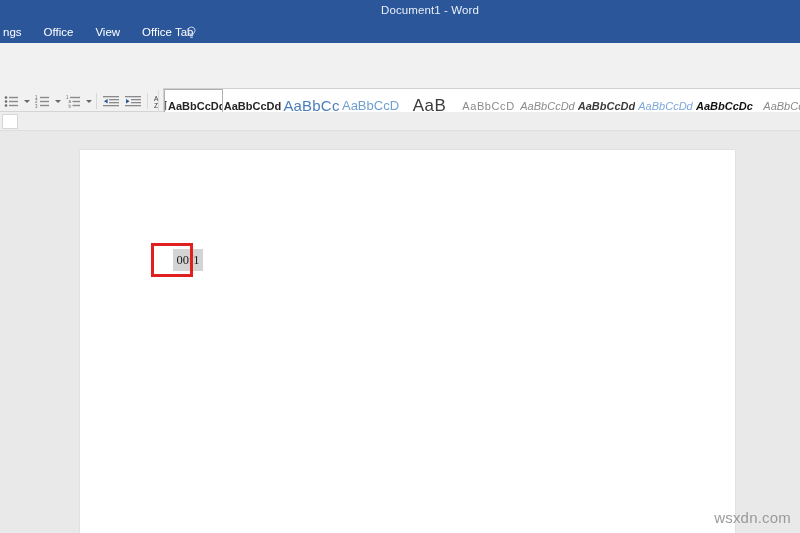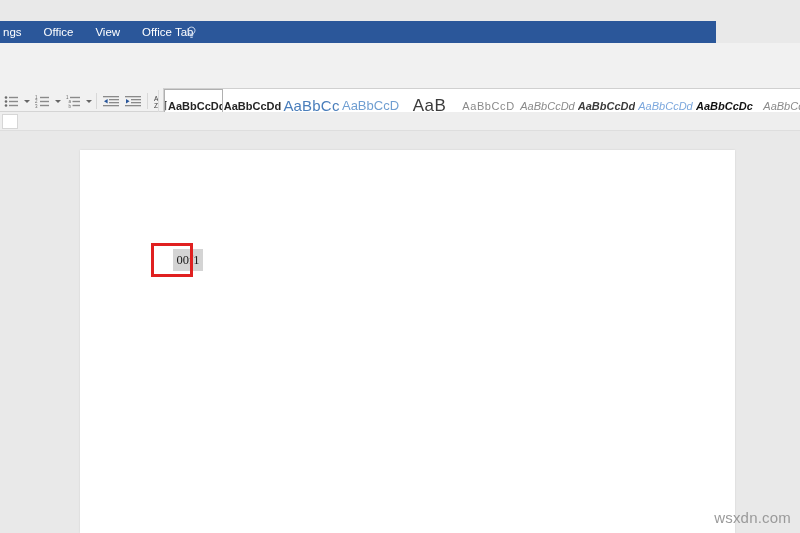--- a/index.html
+++ b/index.html
@@ -40,21 +40,21 @@
     color: #e8eef7;
     letter-spacing: .1px;
     padding-left: 60px;
     box-sizing: border-box;
   }
 
   
   .tabstrip {
     position: absolute;
     left: 0; top: 21px;
-    width: 716px; height: 22px;
+    width: 800px; height: 22px;
     background: #2b579a;
   }
   .tabs {
     position: absolute;
     left: -8px; top: 0;
     height: 22px;
     display: flex;
     align-items: center;
   }
   .tab {
@@ -300,20 +300,23 @@
     font-size: 15px;
     color: #9a9a9a;
     letter-spacing: .2px;
   }
 </style>
 </head>
 <body>
 
 <div class="app">
 
+  <div class="titlebar">
+    <div class="titlebar-text">Document1 - Word</div>
+  </div>
 
   <div class="tabstrip">
     <div class="tabs">
       <div class="tab">ngs</div>
       <div class="tab">Office</div>
       <div class="tab">View</div>
       <div class="tab">Office Tab</div>
     </div>
     <div class="tellme">
       <span>

